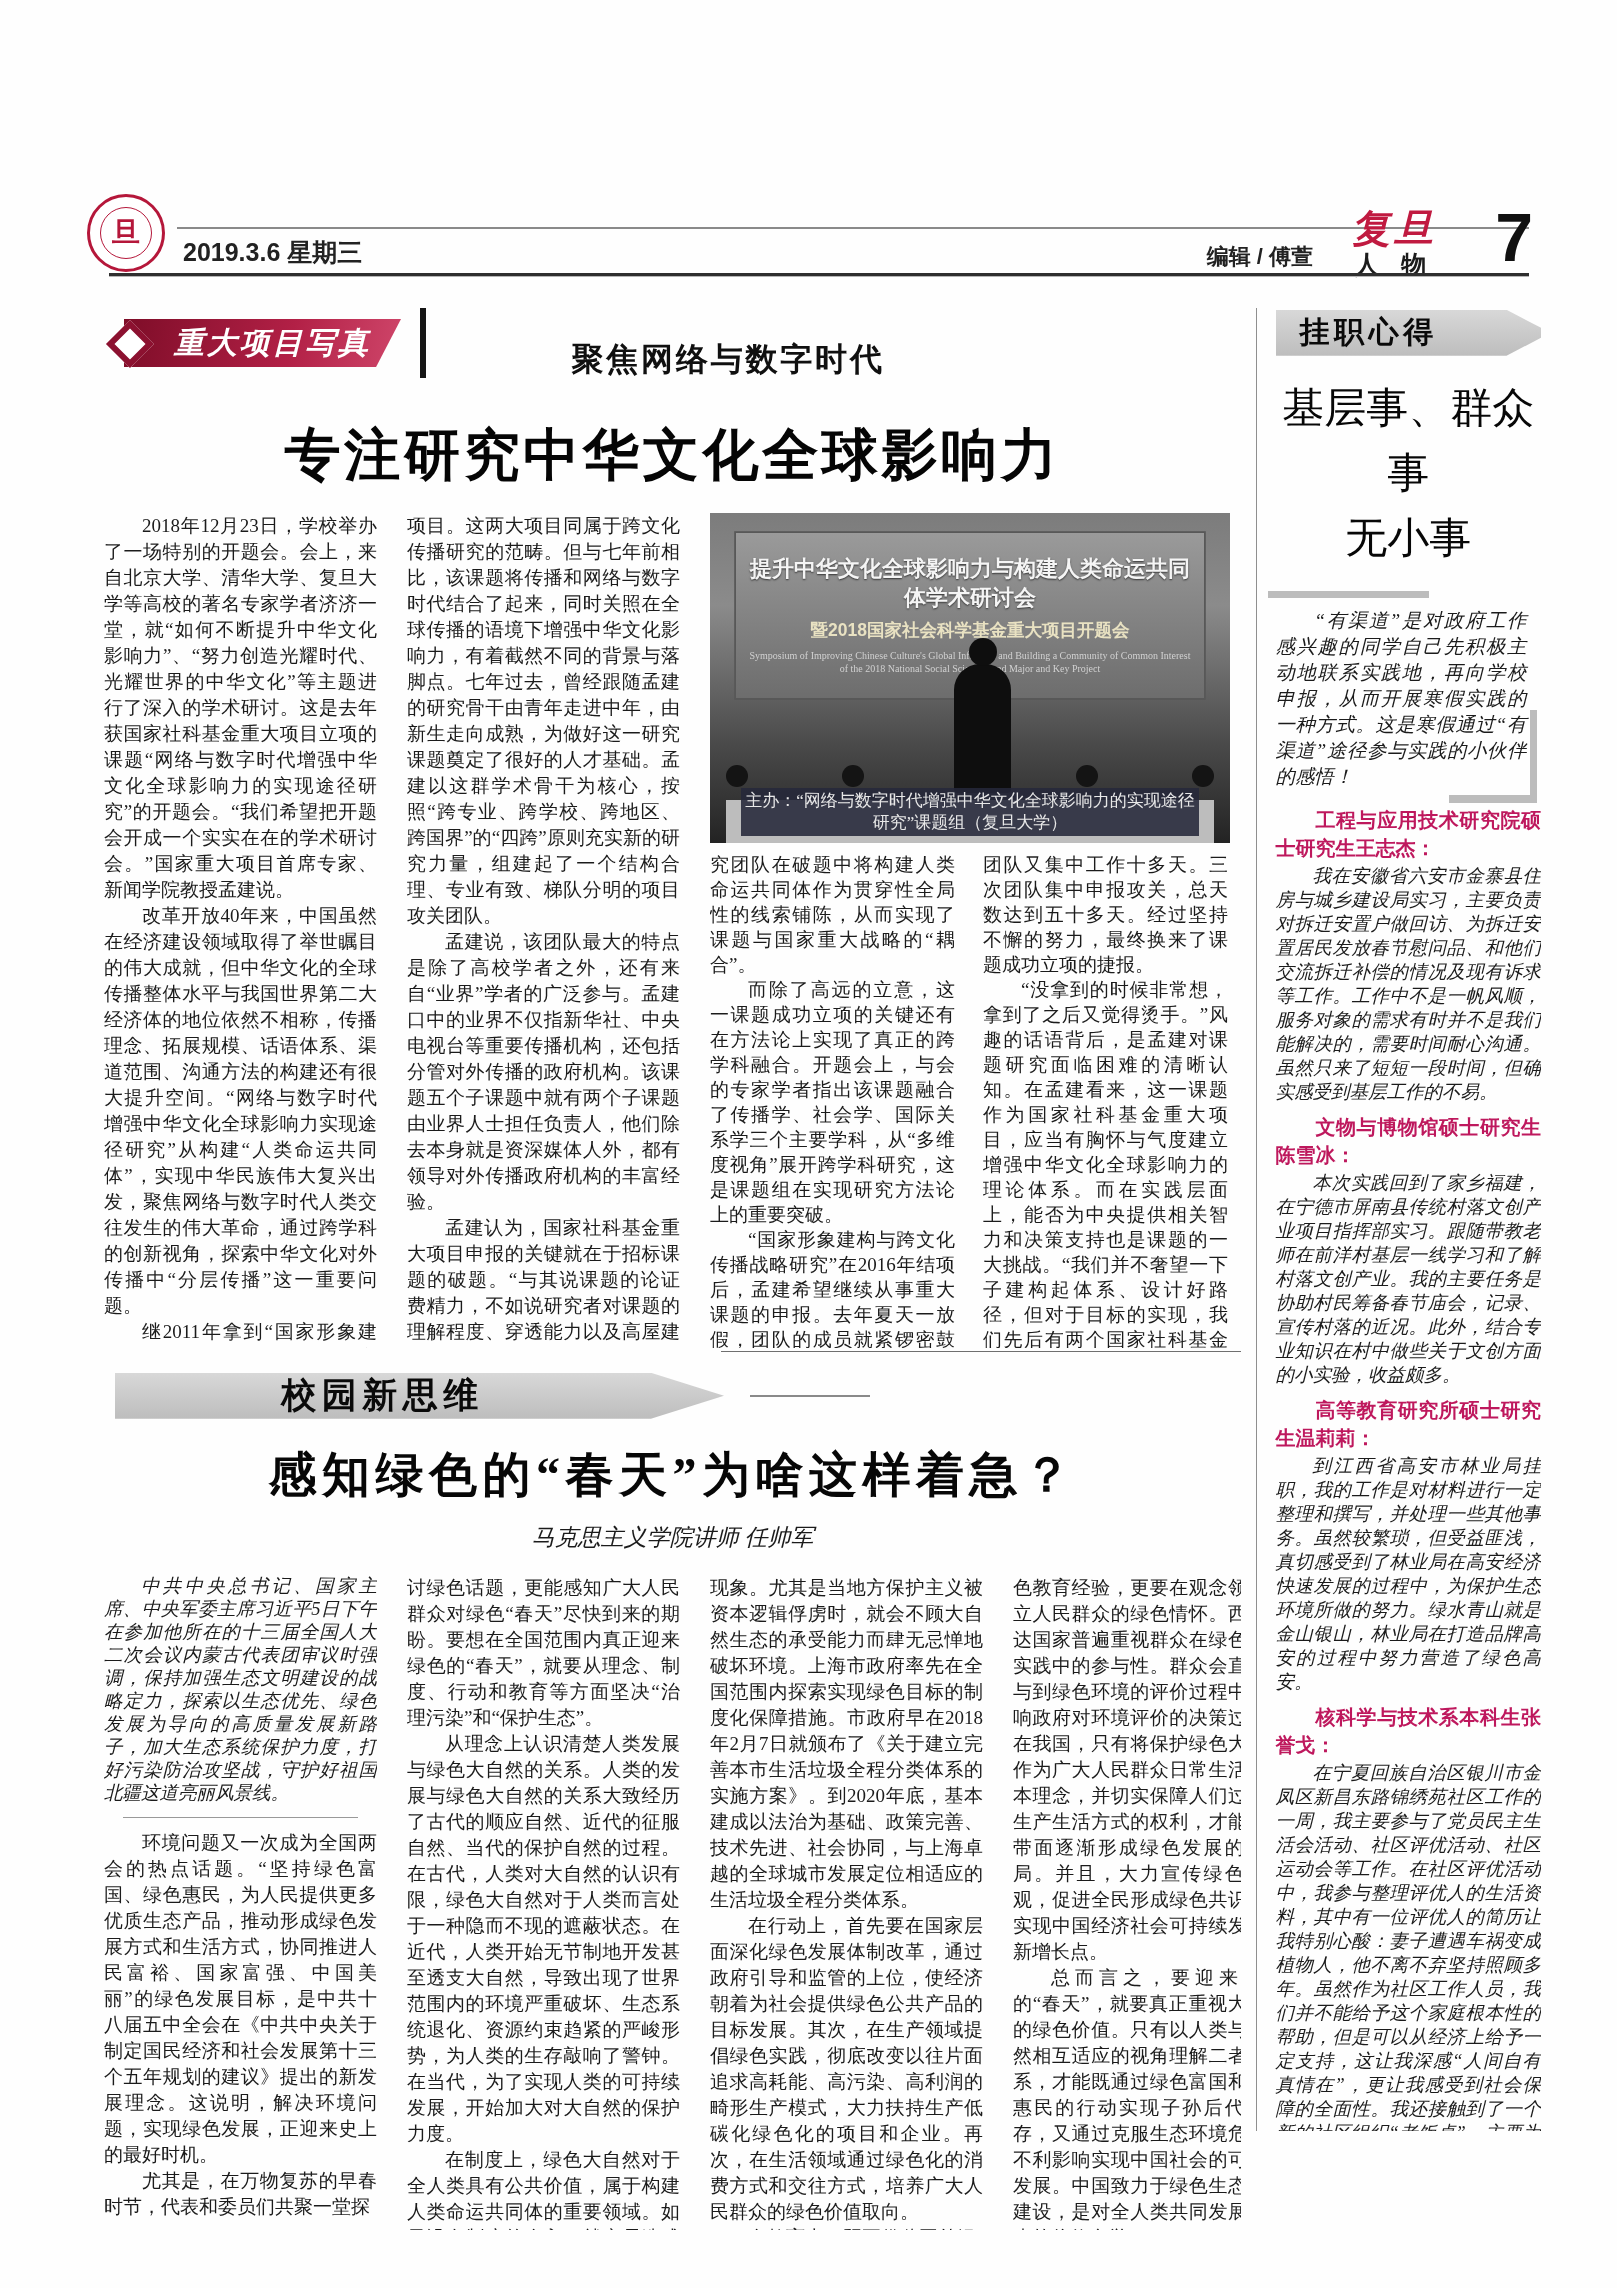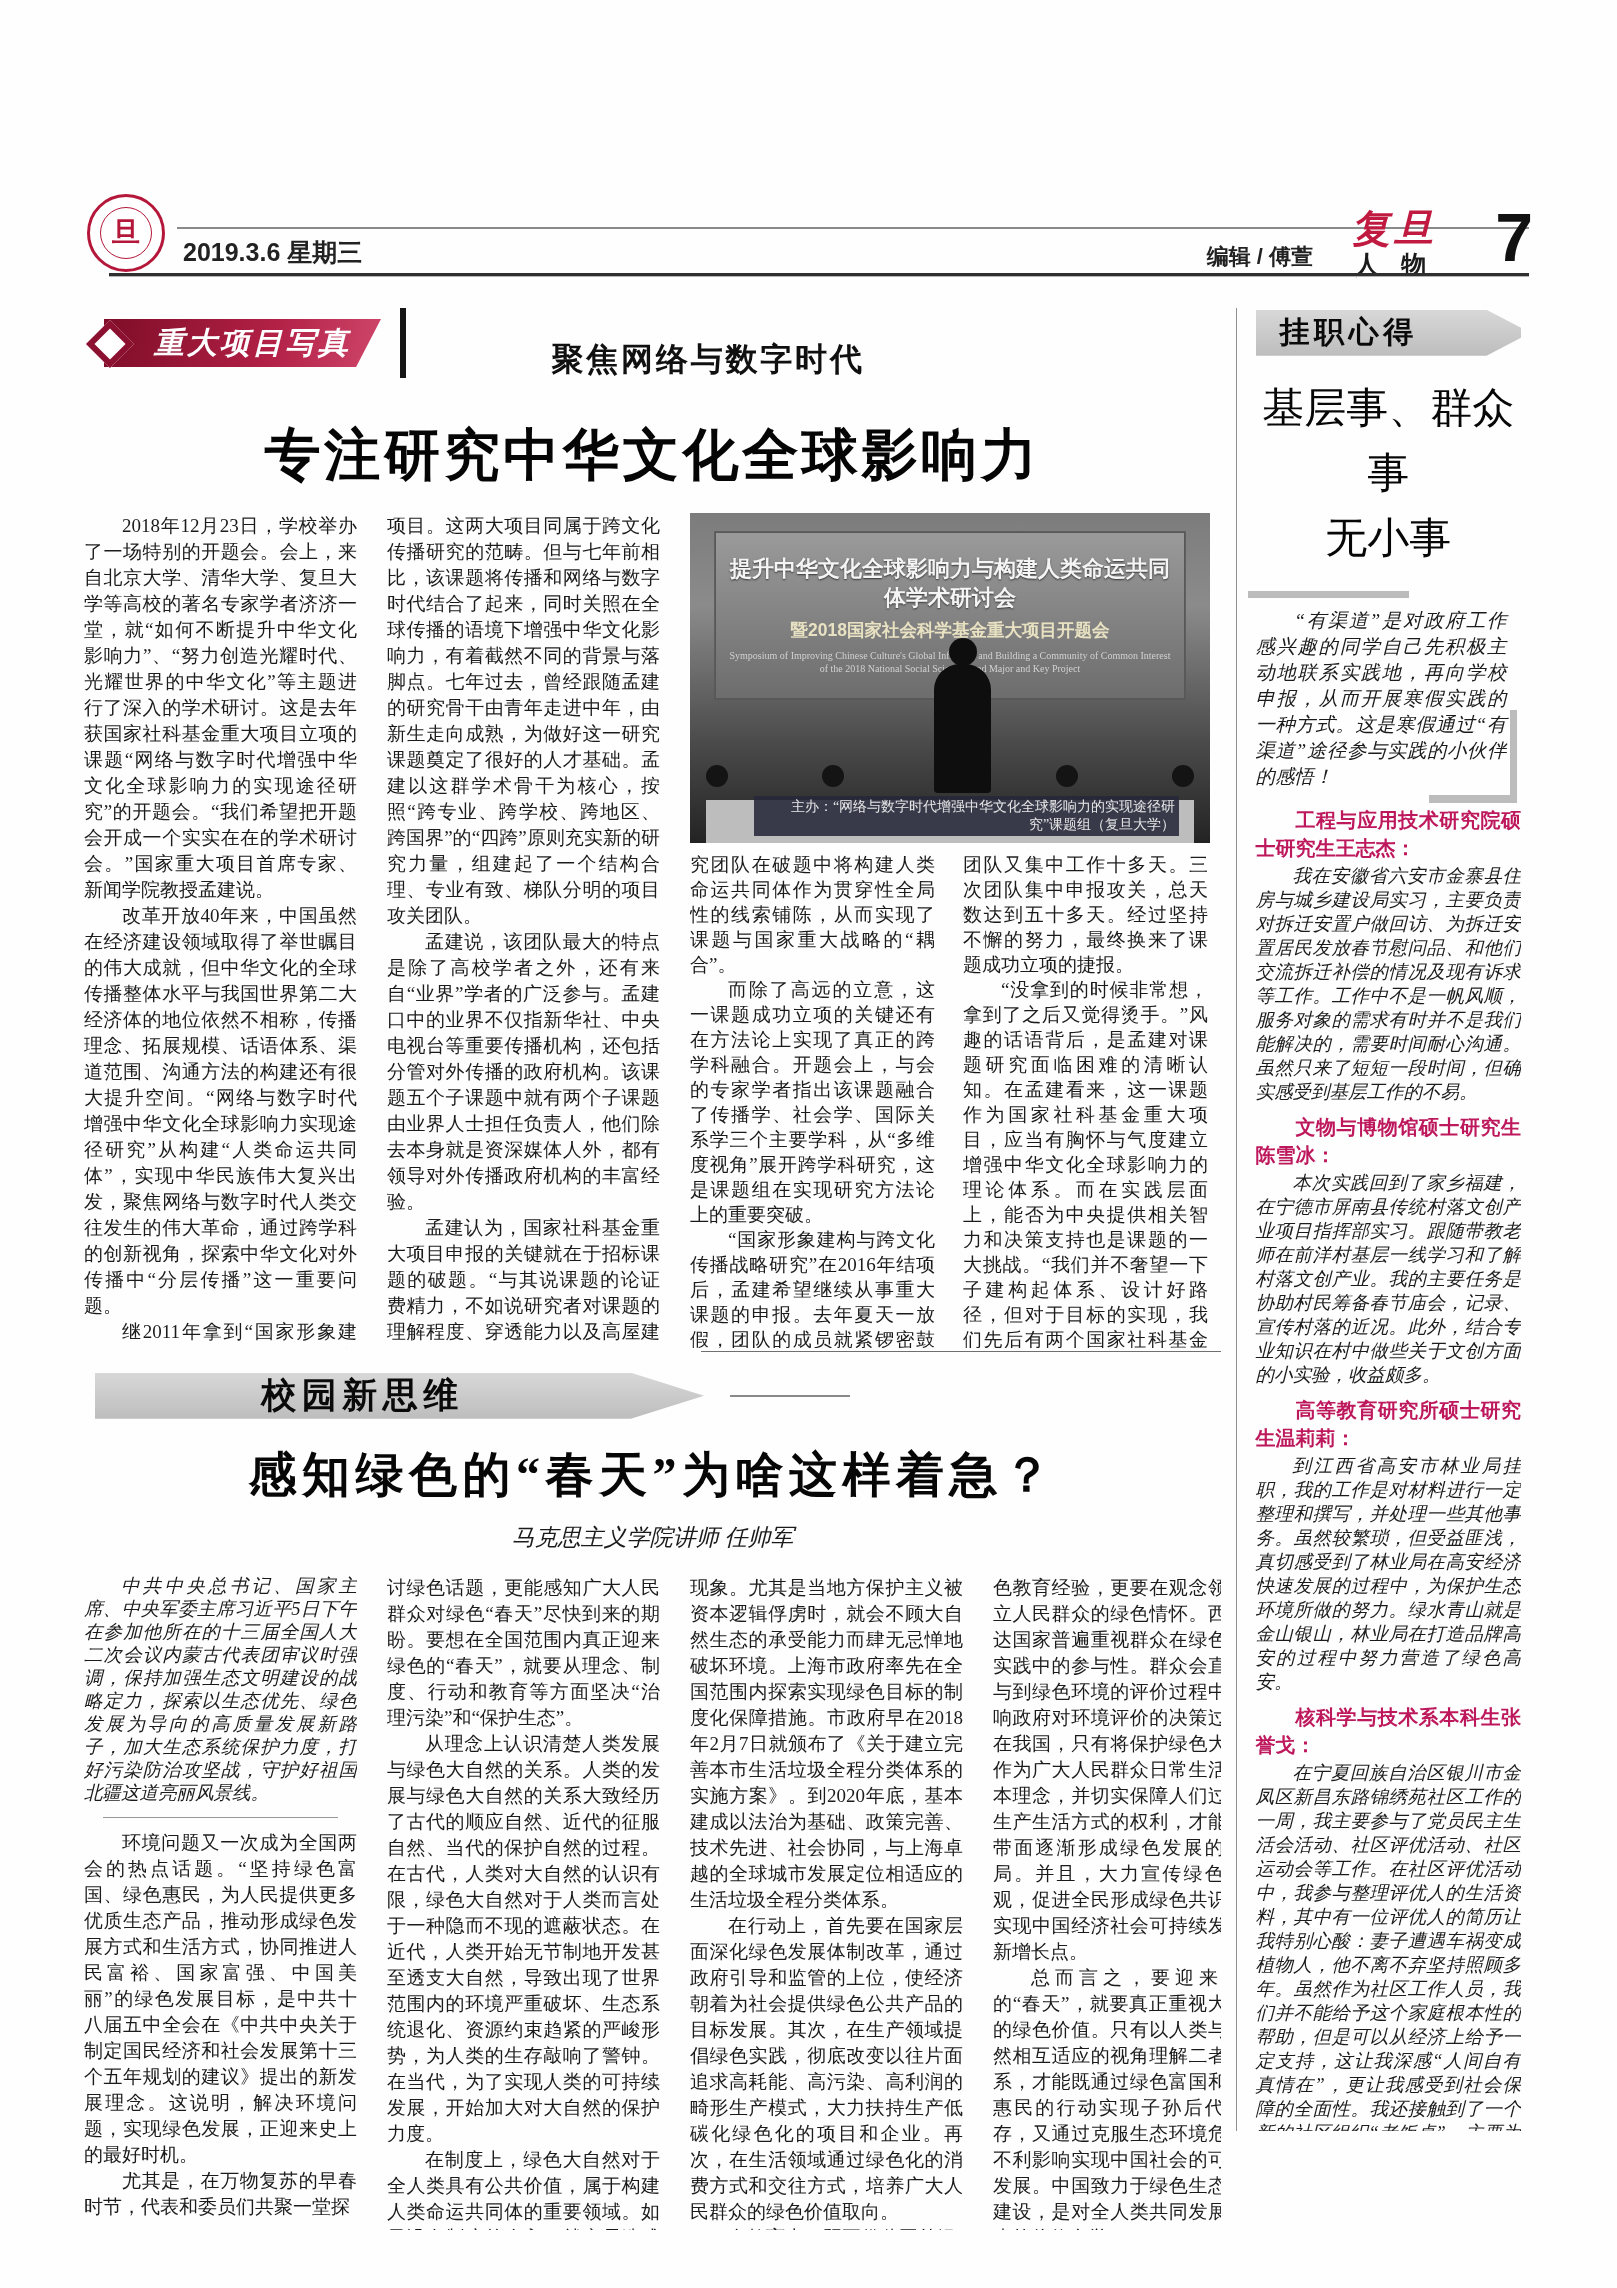--- a/index.html
+++ b/index.html
@@ -11,21 +11,21 @@
   .rule-a{position:absolute;left:177px;right:89px;top:227px;height:1.8px;background:#8a8a8a;}
   .rule-b{position:absolute;left:109px;right:89px;top:273px;height:2.8px;background:#2f2f2f;border-bottom:1.8px solid #b5b5b5;}
   .h-date{position:absolute;left:183px;top:236px;font-family:"Liberation Sans",sans-serif;font-size:25px;font-weight:bold;color:#222;}
   .h-editor{position:absolute;right:305px;top:242px;font-family:"Liberation Sans",sans-serif;font-size:22px;font-weight:bold;color:#222;}
   .masthead{position:absolute;right:164px;top:209px;width:120px;text-align:center;line-height:1;}
   .m1{color:#c01a40;font-size:39px;font-weight:bold;font-style:italic;letter-spacing:3.7px;}
   .m2{font-family:"Liberation Sans",sans-serif;font-size:25px;font-weight:900;letter-spacing:7.4px;margin-top:3.7px;}
   .pagenum{position:absolute;right:85px;top:203px;font-family:"Liberation Sans",sans-serif;font-size:68px;font-weight:900;line-height:1;color:#111;}
 
   
-  .content{position:absolute;left:84px;top:308px;width:1437px;height:1855px;display:flex;}
+  .content{position:absolute;left:104px;top:308px;width:1437px;height:1855px;display:flex;}
   .main{width:1152px;flex:none;box-sizing:border-box;padding-right:14.8px;}
   .aside{width:285px;flex:none;border-left:1.8px solid #8f8f8f;padding-left:18.5px;box-sizing:border-box;height:1823px;overflow:hidden;}
 
   
   .article-head{position:relative;height:116px;}
   .diamond{position:absolute;left:9.2px;top:19.4px;width:22px;height:22px;border:6.5px solid #8c1130;background:#fff;transform:rotate(45deg);z-index:2;}
   .tag-red{position:absolute;left:20px;top:11px;width:277px;height:48px;background:linear-gradient(100deg,#7e0d28,#b22046 60%,#cf466a);clip-path:polygon(0 0,100% 0,91% 100%,0 100%);display:flex;align-items:center;padding-left:50px;box-sizing:border-box;}
   .tag-red span{color:#fff;font-size:30px;font-weight:900;font-style:italic;font-family:"Liberation Sans",sans-serif;letter-spacing:2.8px;}
   .vbar{position:absolute;left:316px;top:0;width:5.5px;height:70px;background:#151515;}
   .kicker{position:absolute;left:166px;right:55px;top:29.5px;text-align:center;font-family:"Liberation Sans",sans-serif;font-size:32px;font-weight:bold;letter-spacing:2.8px;color:#101010;}
@@ -39,21 +39,21 @@
   .photo{height:330px;flex:none;position:relative;overflow:hidden;background:linear-gradient(#7c7c7c 0%,#8b8b8b 28%,#4a4a4a 70%,#232323 100%);}
   .ph-screen{position:absolute;left:5%;right:5%;top:6%;height:50%;background:linear-gradient(#9a9a9a,#6d6d6d);box-shadow:0 0 0 1.8px #585858;display:flex;flex-direction:column;align-items:center;justify-content:center;padding:3.7px 11px;box-sizing:border-box;text-align:center;}
   .ph-b1{color:#f5f5f5;font-family:"Liberation Sans",sans-serif;font-weight:900;font-size:22px;line-height:1.3;text-shadow:0 0.9px 1.8px #333;}
   .ph-b2{color:#e9e2c2;font-family:"Liberation Sans",sans-serif;font-weight:bold;font-size:17.5px;margin-top:5.5px;text-align:right;}
   .ph-en{color:#d2d2d2;font-size:10px;margin-top:6.5px;line-height:1.3;}
   .heads{position:absolute;left:3%;right:3%;bottom:17%;display:flex;justify-content:space-between;}
   .head{width:22px;height:22px;border-radius:50%;background:#141414;}
   .speaker{position:absolute;left:47%;bottom:15%;width:57px;height:129px;background:#0e0e0e;border-radius:26px 26px 3.7px 3.7px;}
   .speaker::before{content:"";position:absolute;top:-26px;left:14.8px;width:28px;height:28px;border-radius:50%;background:#0e0e0e;}
   .ph-table{position:absolute;left:3%;right:3%;bottom:0;height:13%;background:#bdbdbd;}
-  .ph-host{position:absolute;left:6%;right:6%;bottom:2%;background:rgba(38,40,58,0.88);color:#e8e8e8;font-size:14px;text-align:right;padding:1.8px 3.7px;line-height:1.3;margin-left:33px;}
+  .ph-host{position:absolute;left:6%;right:6%;bottom:2%;background:rgba(38,40,58,0.88);color:#e8e8e8;font-size:17px;text-align:center;padding:1.8px 3.7px;line-height:1.3;}
   .photo-cols{display:flex;gap:28px;margin-top:9.2px;flex:1;overflow:hidden;}
   .pcol{width:245px;flex:none;overflow:hidden;}
   .pcol .p{font-size:19px;line-height:25px;}
   .rule-under{width:520px;margin-left:auto;border-top:1.8px solid #6f6f6f;margin-top:3.7px;}
 
   
   .banner-row{position:relative;height:50px;margin-top:18.5px;}
   .tag-campus{position:absolute;left:11px;top:1.8px;width:609px;height:46px;background:linear-gradient(#d8d8d8,#bdbdbd);clip-path:polygon(0 0,88% 0,100% 50%,88% 100%,0 100%);display:flex;align-items:center;justify-content:center;padding-right:74px;box-sizing:border-box;}
   .tag-campus span{font-family:"Liberation Sans",sans-serif;font-size:35px;font-weight:900;letter-spacing:5.5px;color:#0a0a0a;}
   .campus-rule{position:absolute;left:646px;top:24px;width:120px;height:1.8px;background:#8a8a8a;}

